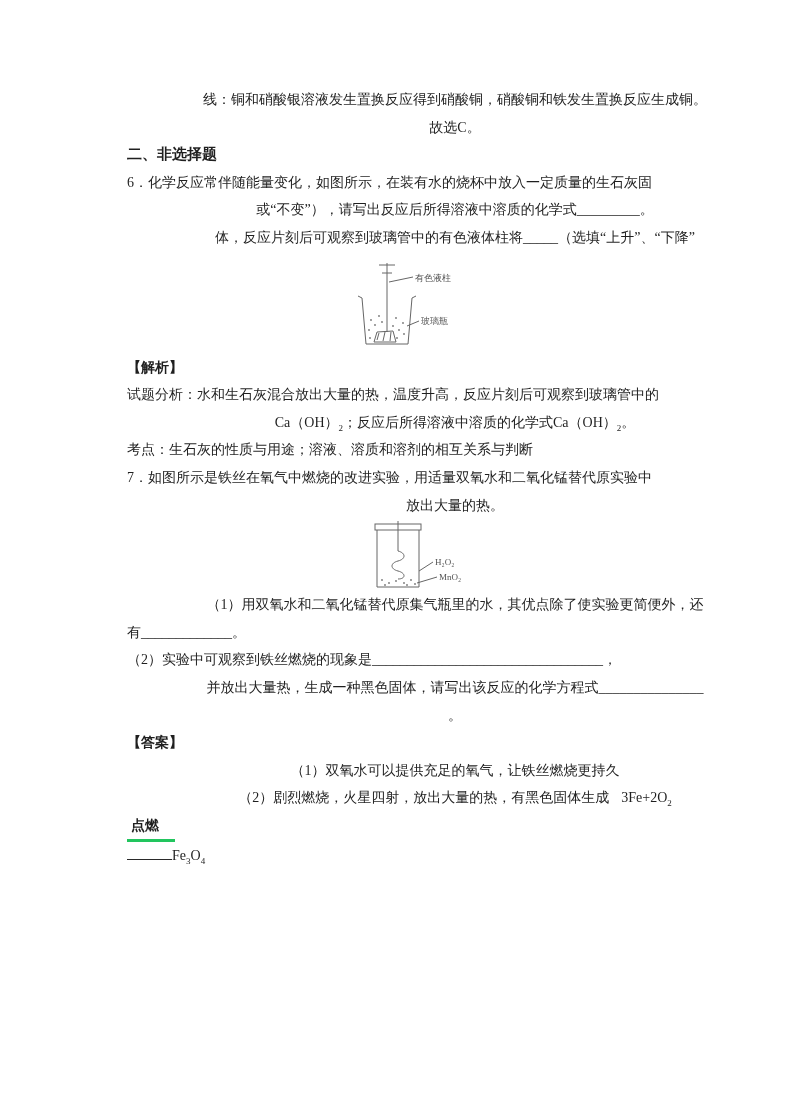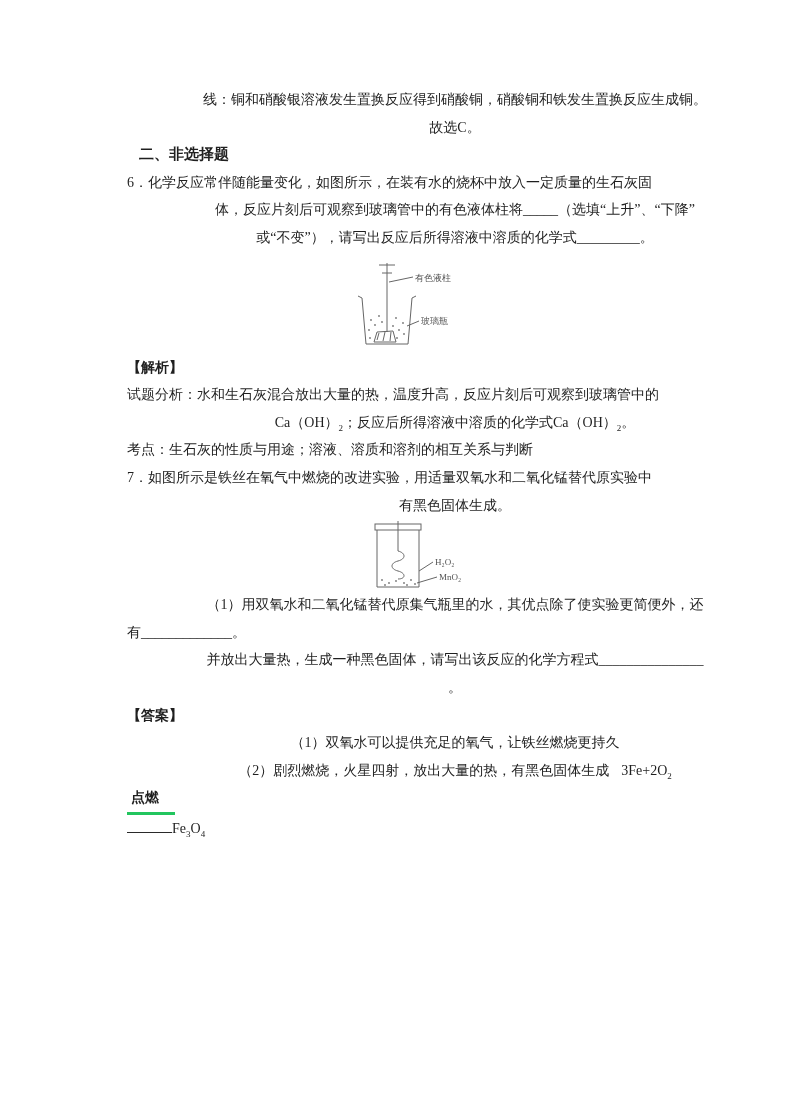--- a/index.html
+++ b/index.html
@@ -7,21 +7,21 @@
   body {
     width:790px; height:1119px;
     font-family:"Liberation Serif","DejaVu Serif",serif;
     color:#1f1f1f;
     overflow:hidden;
   }
   .page { padding:86px 30px 0 127px; }
   .line { font-size:14px; line-height:27.6px; white-space:nowrap; }
   .ind  { margin-left:23px;text-align:center; }
   .bold { font-weight:bold; }
-  .heading { font-size:15px; font-weight:bold;margin-left:12px; }
+  .heading { font-size:15px; font-weight:bold; }
   sub { font-size:9px; line-height:0; }
   .gap20 { display:inline-block; width:20px; }
   .gap12 { display:inline-block; width:12px; }
   .figure { display:block; }
   .fig1 { margin:8px 0 2px 222px; }
   .fig2 { margin:2px 0 0 232px; }
   .fig-stroke { stroke:#666; stroke-width:1; fill:none; }
   .fig-text { font-size:9px; fill:#555; font-family:"Liberation Serif","DejaVu Serif",serif; }
   .ignite {
     display:inline-block;
@@ -38,22 +38,22 @@
 <body>
 
 <div class="page">
 
   <div class="line ind">线：铜和硝酸银溶液发生置换反应得到硝酸铜，硝酸铜和铁发生置换反应生成铜。</div>
   <div class="line ind">故选C。</div>
 
   <div class="line heading">二、非选择题</div>
 
   <div class="line">6．化学反应常伴随能量变化，如图所示，在装有水的烧杯中放入一定质量的生石灰固</div>
+  <div class="line ind">或“不变”），请写出反应后所得溶液中溶质的化学式_________。</div>
   <div class="line ind">体，反应片刻后可观察到玻璃管中的有色液体柱将_____（选填“上升”、“下降”</div>
-  <div class="line ind">或“不变”），请写出反应后所得溶液中溶质的化学式_________。</div>
 
   <svg class="figure fig1" width="170" height="92" viewBox="0 0 170 92">
 
     <line class="fig-stroke" x1="38" y1="3" x2="38" y2="72"></line>
     <line class="fig-stroke" x1="30" y1="5" x2="46" y2="5"></line>
     <line class="fig-stroke" x1="33" y1="13" x2="43" y2="13"></line>
 
     <line class="fig-stroke" x1="40" y1="22" x2="64" y2="17"></line>
     <text class="fig-text" x="66" y="21">有色液柱</text>
 
@@ -88,21 +88,21 @@
   <div class="line">
     <span class="bold">【解析】</span>
   </div>
   <div class="line">试题分析：水和生石灰混合放出大量的热，温度升高，反应片刻后可观察到玻璃管中的</div>
   <div class="line ind">
     <span>Ca（OH）</span><sub>2</sub><span>；反应后所得溶液中溶质的化学式Ca（OH）</span><sub>2</sub><span>。</span>
   </div>
   <div class="line">考点：生石灰的性质与用途；溶液、溶质和溶剂的相互关系与判断</div>
 
   <div class="line">7．如图所示是铁丝在氧气中燃烧的改进实验，用适量双氧水和二氧化锰替代原实验中</div>
-  <div class="line ind">有黑色固体生成。</div>
+  <div class="line ind">放出大量的热。</div>
 
   <svg class="figure fig2" width="150" height="70" viewBox="0 0 150 70">
 
     <rect class="fig-stroke" x="16" y="3" width="46" height="6"></rect>
 
     <path class="fig-stroke" d="M18,9 L18,66 L60,66 L60,9"></path>
 
     <g>
       <line class="fig-stroke" x1="39" y1="0" x2="39" y2="30"></line>
       <path class="fig-stroke" d="M39,30 c8,2 8,8 0,10 c-8,2 -8,8 0,10 c8,2 8,8 0,8"></path>
@@ -119,20 +119,21 @@
         <circle cx="48" cy="64" r="0.9"></circle>
     </g>
     <line class="fig-stroke" x1="60" y1="50" x2="74" y2="41"></line>
     <text class="fig-text" x="76" y="44">H₂O₂</text>
     <line class="fig-stroke" x1="58" y1="62" x2="78" y2="56"></line>
     <text class="fig-text" x="80" y="59">MnO₂</text>
   </svg>
 
   <div class="line ind">（1）用双氧水和二氧化锰替代原集气瓶里的水，其优点除了使实验更简便外，还</div>
   <div class="line">有_____________。</div>
+  <div class="line">（2）实验中可观察到铁丝燃烧的现象是_________________________________，</div>
   <div class="line ind">并放出大量热，生成一种黑色固体，请写出该反应的化学方程式_______________</div>
   <div class="line ind">。</div>
 
   <div class="line">
     <span class="bold">【答案】</span>
   </div>
   <div class="line ind">（1）双氧水可以提供充足的氧气，让铁丝燃烧更持久</div>
   <div class="line ind">
     <span>（2）剧烈燃烧，火星四射，放出大量的热，有黑色固体生成</span><span class="gap12"></span><span>3Fe+2O</span><sub>2</sub>
   </div>

